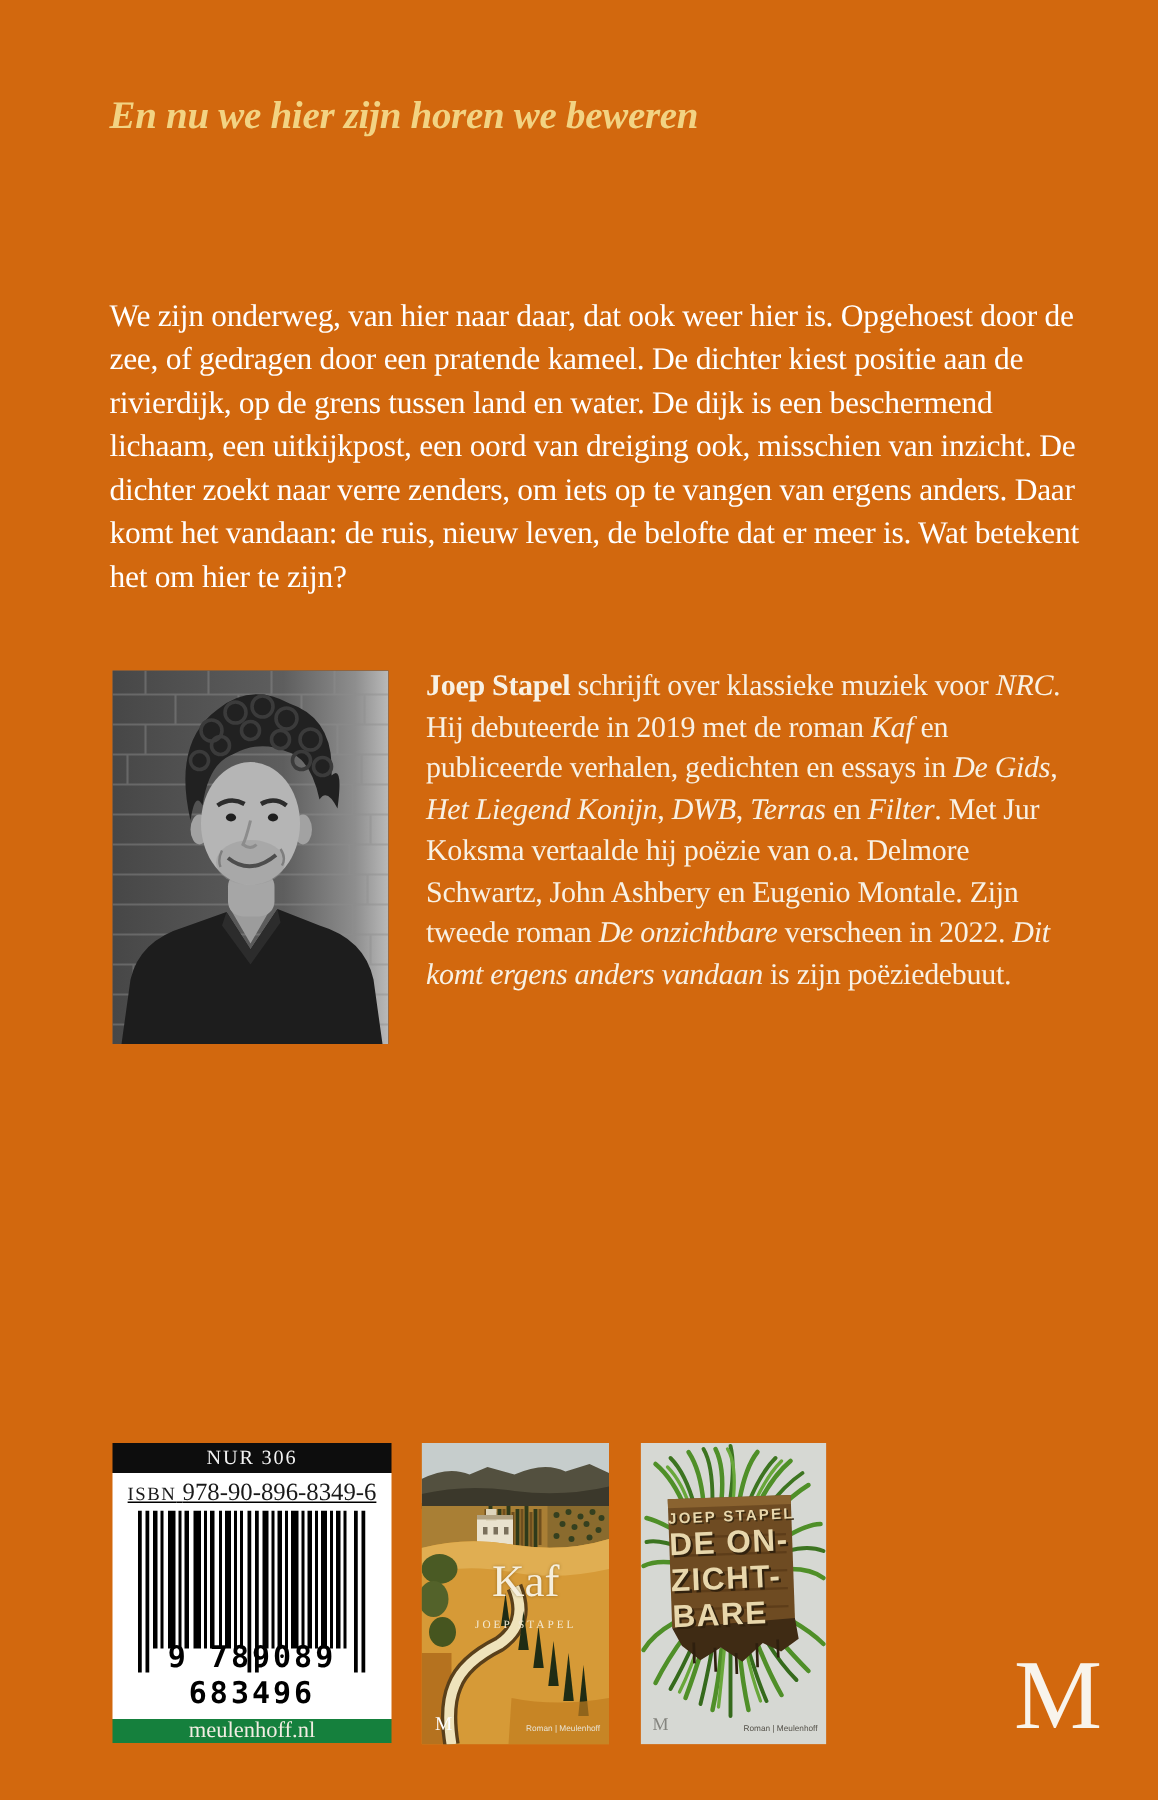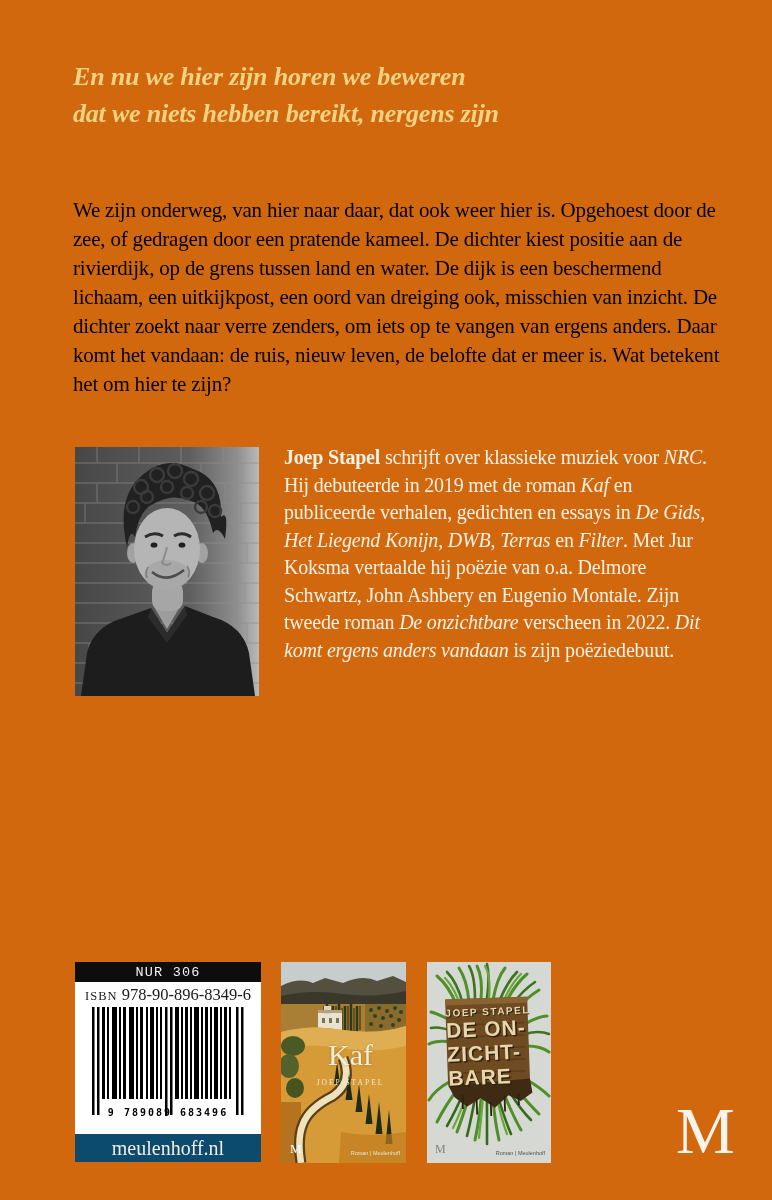--- a/index.html
+++ b/index.html
@@ -5,41 +5,41 @@
   html,body{margin:0;padding:0;}
   body{width:772px;height:1200px;overflow:hidden;font-family:"Liberation Serif",serif;}
   .page{position:relative;width:772px;height:1200px;background:#d2680e;}
 
   
   .quote{position:absolute;left:73px;top:58px;}
   .quote-line{font-style:italic;font-size:26px;line-height:37px;color:#f2d383;letter-spacing:-0.2px;font-weight:bold;}
 
   
   .blurb{position:absolute;left:73px;top:196px;width:655px;margin:0;
-         font-size:21px;line-height:29px;color:#000000;letter-spacing:-0.2px;}
+         font-size:21px;line-height:29px;color:#ffffff;letter-spacing:-0.2px;}
 
   
   .photo{position:absolute;left:75px;top:447px;width:184px;height:249px;overflow:hidden;background:#555;}
   .bio{position:absolute;left:284px;top:444px;width:440px;margin:0;
        font-size:20px;line-height:27.5px;color:#f8f1e4;letter-spacing:-0.2px;}
   .bio .b{font-weight:bold;}
   .bio .i{font-style:italic;}
 
   
   .barcode-block{position:absolute;left:75px;top:962px;width:186px;height:200px;display:flex;flex-direction:column;}
   .nur{height:20px;background:#0d0d0d;color:#f2f2f2;display:flex;align-items:center;justify-content:center;
-       font-family:Liberation Mono, monospace;font-size:13.5px;letter-spacing:1.2px;}
-  .isbn-area{flex:1;background:#ffffff;position:relative;}
+       font-family:Liberation Serif, serif;font-size:13.5px;letter-spacing:1.2px;}
+  .isbn-area{flex:1;background:#ffffff;position:relative;text-decoration:underline;}
   .isbn-line{text-align:center;padding-top:3px;font-size:16.5px;color:#1a1a1a;white-space:nowrap;}
   .isbn-label{font-size:12.5px;letter-spacing:1px;}
   .barcode-svg{position:absolute;left:12px;top:25px;width:162px;height:112px;}
-  .digits{position:absolute;left:0;bottom:16px;width:100%;text-align:center;
-          font-family:"DejaVu Sans Mono",monospace;font-weight:bold;font-size:10px;letter-spacing:2px;color:#000;}
-  .site{height:28px;background:#0c4a6e;color:#f2ede3;display:flex;align-items:center;justify-content:center;
-        font-size:20px;}
+  .digits{position:absolute;left:0;bottom:6px;width:100%;text-align:center;
+          font-family:"DejaVu Sans Mono",monospace;font-weight:bold;font-size:20px;letter-spacing:2px;color:#000;}
+  .site{height:16px;background:#15803d;color:#f2ede3;display:flex;align-items:center;justify-content:center;
+        font-size:15px;}
 
   
   .cover-thumb{position:absolute;top:962px;height:201px;overflow:hidden;}
   .cover-kaf{left:281px;width:125px;}
   .cover-onz{left:427px;width:124px;}
   .cover-thumb svg{position:absolute;left:0;top:0;}
   .kaf-title{position:absolute;left:14px;right:0;top:76px;text-align:center;
              font-size:30px;color:#f6efdd;text-shadow:0 0 2px rgba(90,60,10,.5);}
   .kaf-author{position:absolute;left:14px;right:0;top:116px;text-align:center;
               font-size:7.5px;letter-spacing:2px;color:#f3e9d2;}
@@ -56,21 +56,20 @@
   
   .m-logo{position:absolute;left:676px;top:1098px;font-size:66px;line-height:1;color:#f8f4ec;}
 </style>
 </head>
 <body>
 
 <div class="page">
 
   <div class="quote">
     <div class="quote-line">En nu we hier zijn horen we beweren</div>
-    <div class="quote-line">dat we niets hebben bereikt, nergens zijn</div>
   </div>
 
   <p class="blurb">We zijn onderweg, van hier naar daar, dat ook weer hier is. Opgehoest door de zee, of gedragen door een pratende kameel. De dichter kiest positie aan de rivierdijk, op de grens tussen land en water. De dijk is een beschermend lichaam, een uitkijkpost, een oord van dreiging ook, misschien van inzicht. De dichter zoekt naar verre zenders, om iets op te vangen van ergens anders. Daar komt het vandaan: de ruis, nieuw leven, de belofte dat er meer is. Wat betekent het om hier te zijn?</p>
 
   <div class="photo">
     <svg width="184" height="249" viewBox="0 0 184 249">
       <defs>
         <linearGradient id="wall" x1="0" y1="0" x2="1" y2="0">
           <stop offset="0" stop-color="#474747"></stop>
           <stop offset="0.62" stop-color="#5e5e5e"></stop>

